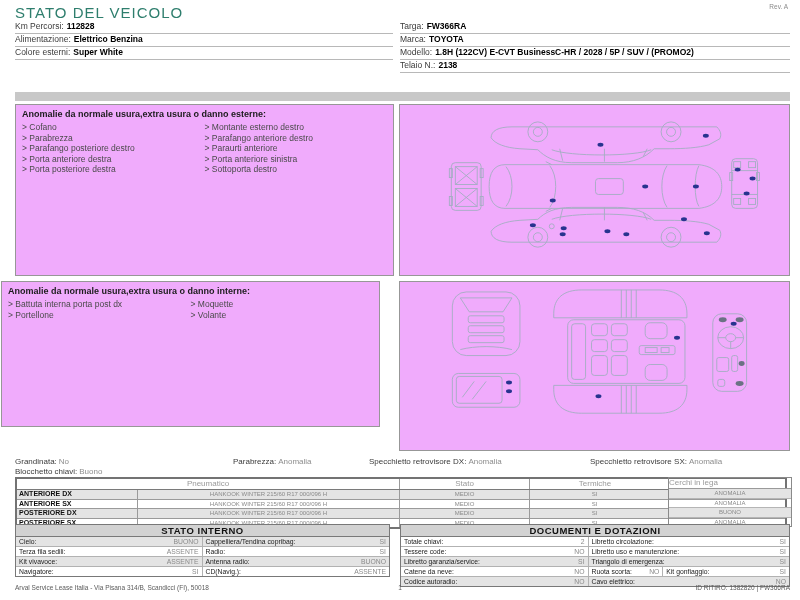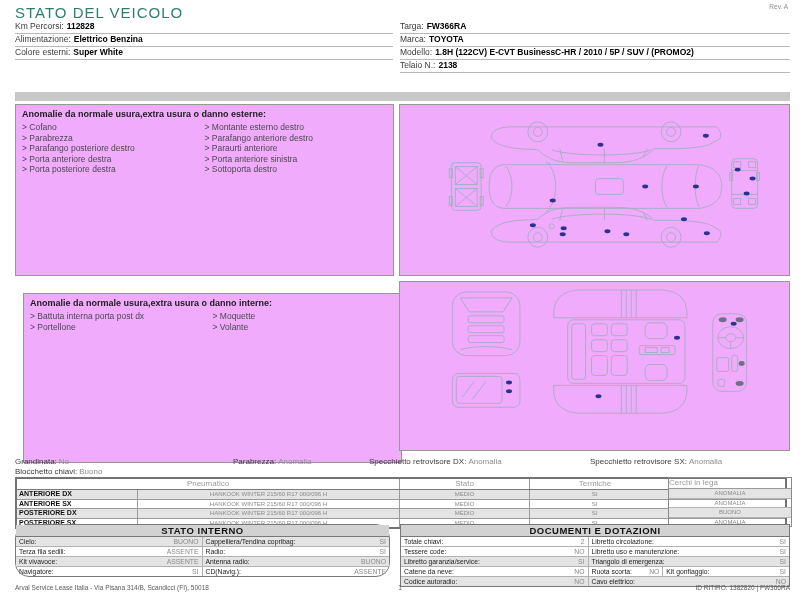--- a/index.html
+++ b/index.html
@@ -16,21 +16,21 @@
   .frow .lab{color:#3a3a3a;}
   .frow .val{font-weight:bold;color:#000;margin-left:3px;}
 
   
   #graybar{left:15px;top:92px;width:775px;height:9px;background:#c8c8c8;}
 
   
   .panel{border:1px solid #979797;background:#f0abfc;box-sizing:border-box;}
   #ext-panel{left:15px;top:104px;width:379px;height:172px;}
   #ext-diagram{left:399px;top:104px;width:391px;height:172px;}
-  #int-panel{left:23px;top:281px;width:379px;height:170px;margin-top:12px;}
+  #int-panel{left:1px;top:281px;width:379px;height:146px;}
   #int-diagram{left:399px;top:281px;width:391px;height:170px;}
   .panel h3{margin:4px 6px 2px 6px;font-size:9px;color:#1c1c1c;}
   .anom-cols{display:flex;padding:1px 6px;}
   .anom-col{width:50%;}
   .anom-item{font-size:8.5px;line-height:10.5px;color:#4a4a4a;}
   .anom-item::before{content:"> ";color:#4a4a4a;}
   svg{display:block;}
 
   
   .check{font-size:8px;}
@@ -49,21 +49,21 @@
   .t-pos{font-weight:bold;font-size:7px;color:#111;padding-left:2px;}
   .t-val{text-align:center;color:#8a8a8a;font-size:6px;}
   #cerchi{left:668px;top:477px;width:124px;border:1px solid #8a8a8a;font-size:6px;box-sizing:border-box;}
   #cerchi .c-head{height:10px;line-height:10px;text-align:left;color:#9a9a9a;font-size:8px;border-bottom:1px solid #9a9a9a;}
   #cerchi .c-row{height:8.5px;line-height:8.5px;text-align:center;color:#8a8a8a;border-bottom:1px solid #b5b5b5;}
   #cerchi .c-row:last-child{border-bottom:none;}
   .shade{background:#e4e4e4;}
 
   
   .btable{top:524px;border:1px solid #787878;box-sizing:border-box;background:#fff;}
-  #stato-interno{left:15px;width:375px;border-radius:14px;}
+  #stato-interno{left:15px;width:375px;}
   #documenti{left:400px;width:390px;}
   .bhead{height:11px;line-height:11px;background:#d2d2d2;text-align:center;font-weight:bold;font-size:9.5px;letter-spacing:0.5px;color:#111;border-bottom:1px solid #787878;}
   .brow{display:flex;height:9px;line-height:9px;font-size:6.8px;border-bottom:1px solid #b2b2b2;}
   .brow:last-child{border-bottom:none;}
   .bcell{display:flex;justify-content:space-between;padding:0 3px;border-right:1px solid #b2b2b2;box-sizing:border-box;overflow:hidden;white-space:nowrap;}
   .bcell:last-child{border-right:none;}
   .bcell .lab{color:#222;}
   .bcell .val{color:#8a8a8a;}
   #stato-interno .bcell{width:50%;}
   #documenti .c1{width:188px;}
@@ -85,21 +85,21 @@
 
 <div class="abs fieldcol" id="fields-left">
   <div class="frow"><span class="lab">Km Percorsi:</span><span class="val">112828</span></div>
   <div class="frow"><span class="lab">Alimentazione:</span><span class="val">Elettrico Benzina</span></div>
   <div class="frow"><span class="lab">Colore esterni:</span><span class="val">Super White</span></div>
 </div>
 
 <div class="abs fieldcol" id="fields-right">
   <div class="frow"><span class="lab">Targa:</span><span class="val">FW366RA</span></div>
   <div class="frow"><span class="lab">Marca:</span><span class="val">TOYOTA</span></div>
-  <div class="frow"><span class="lab">Modello:</span><span class="val">1.8H (122CV) E-CVT BusinessC-HR / 2010 / 5P / SUV / (PROMO2)</span></div>
+  <div class="frow"><span class="lab">Modello:</span><span class="val">1.8H (122CV) E-CVT BusinessC-HR / 2028 / 5P / SUV / (PROMO2)</span></div>
   <div class="frow"><span class="lab">Telaio N.:</span><span class="val">2138</span></div>
 </div>
 
 <div class="abs" id="graybar"></div>
 
 <div class="abs panel" id="ext-panel">
   <h3>Anomalie da normale usura,extra usura o danno esterne:</h3>
   <div class="anom-cols">
     <div class="anom-col">
       <div class="anom-item">Cofano</div>

